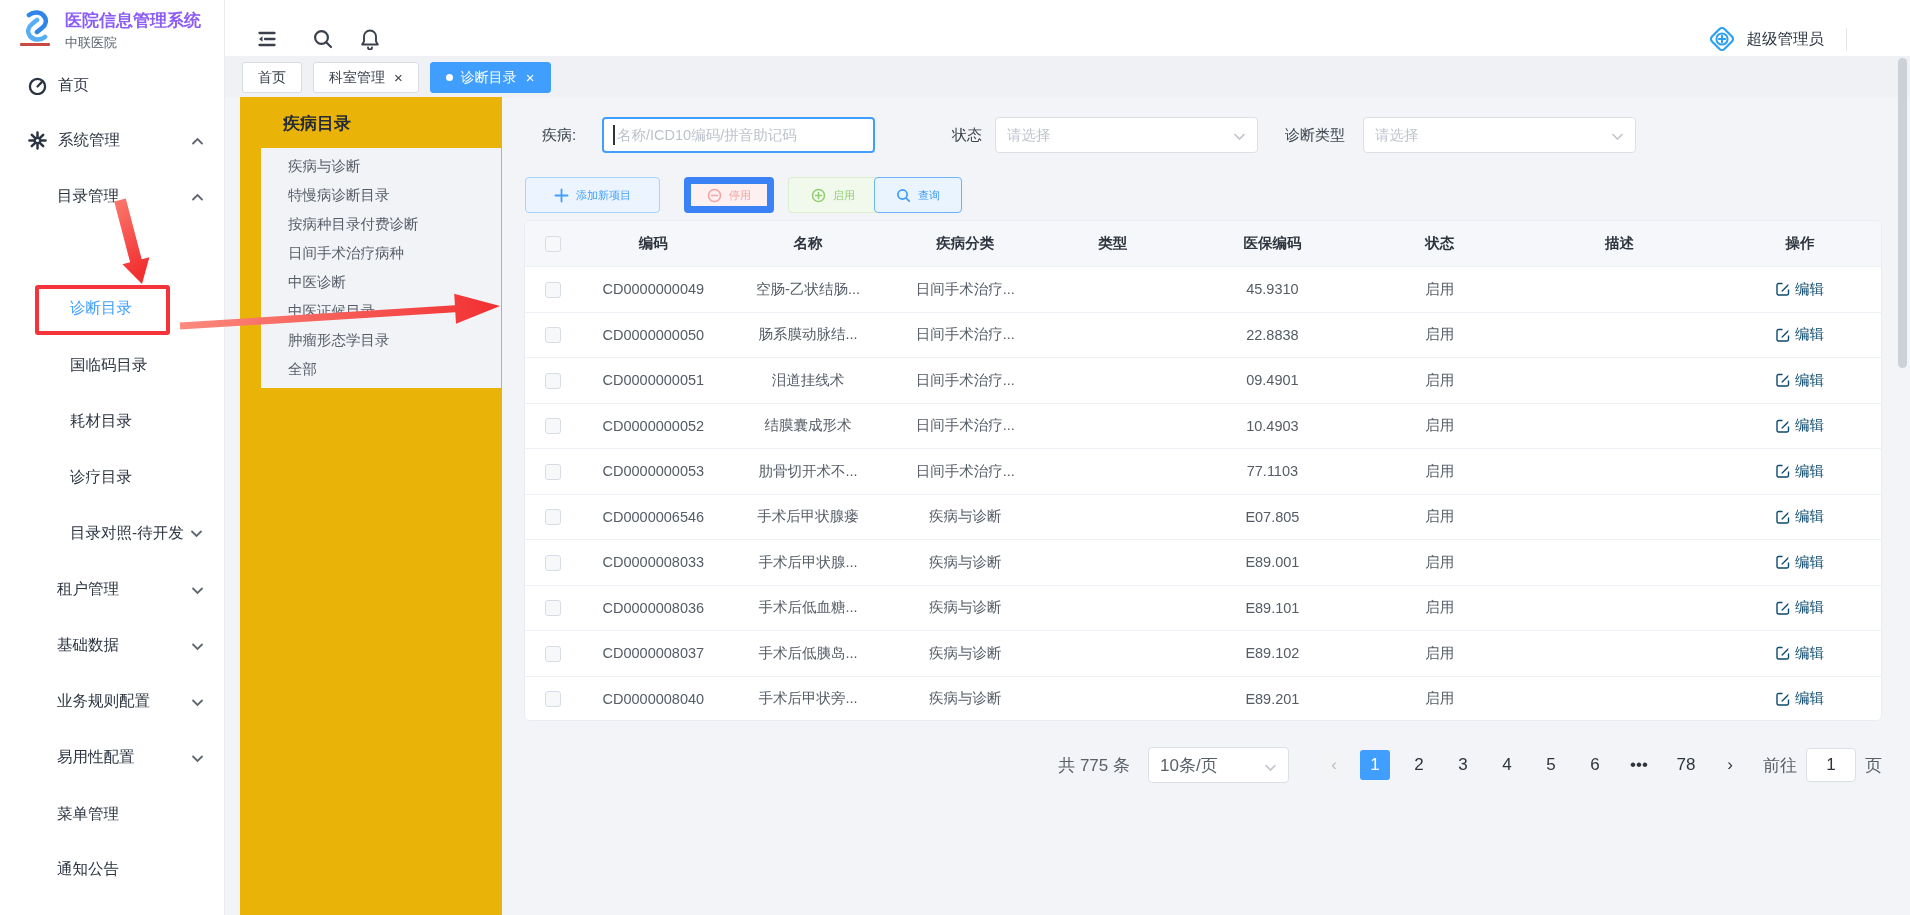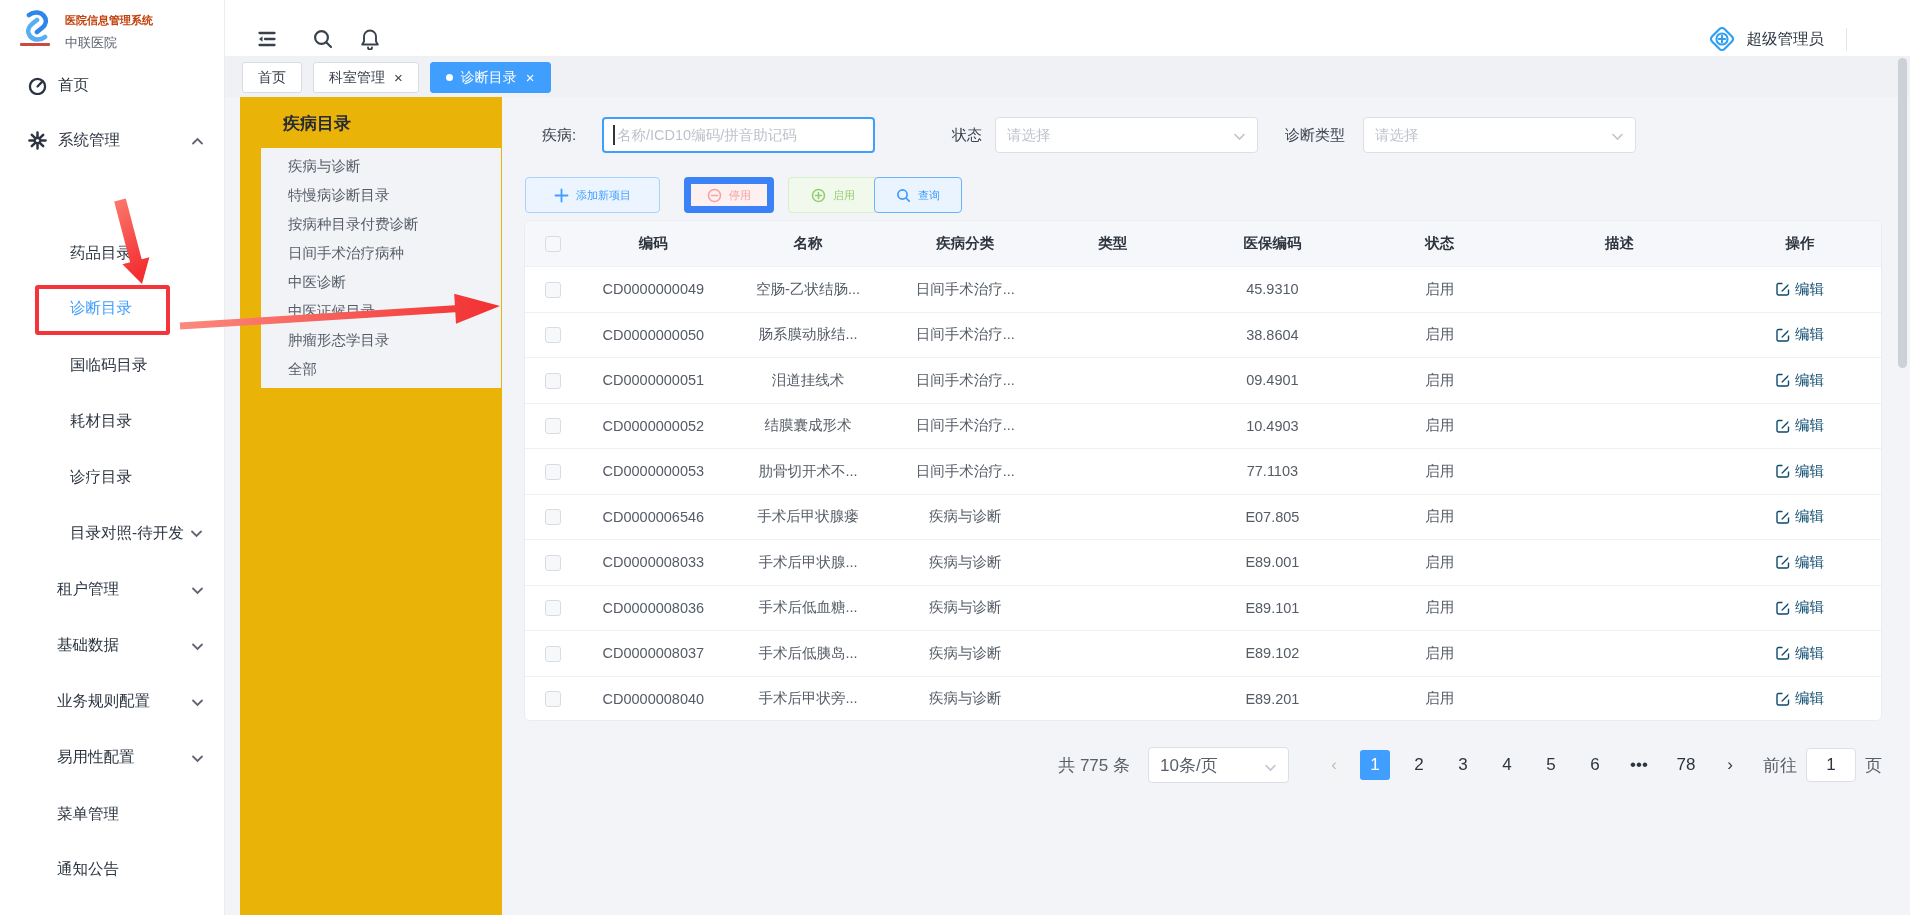--- a/index.html
+++ b/index.html
@@ -10,21 +10,21 @@
   }
   .page { position:absolute; inset:0; width:1910px; height:915px; }
 
   
   .sidebar { position:absolute; left:0; top:0; width:225px; height:915px; background:#fff; border-right:1px solid #ececec; z-index:3; }
   .logo-row { position:absolute; left:20px; top:10px; display:flex; gap:11px; }
   .logo-ic { width:34px; height:32px; flex:0 0 auto; }
   .logo-mini { width:34px; display:flex; flex-direction:column; gap:2px; margin-top:1px; }
   .logo-mini i { display:block; height:3px; border-radius:1px; }
   .logo-mini i.b1 { background:#c94a43; width:30px; }
-  .logo-tt { font-size:11px; font-weight:bold; color:#c2410c; line-height:21px; white-space:nowrap; }
+  .logo-tt { font-size:17px; font-weight:bold; color:#8b5cf6; line-height:21px; white-space:nowrap; }
   .logo-sub { font-size:13px; color:#565e6a; margin-top:3px; }
 
   .s-item { position:absolute; left:0; width:224px; height:40px; display:flex; align-items:center; font-size:15.5px; color:#2b3440; cursor:pointer; }
   .s-item .s-ic { width:19px; height:19px; margin-right:11px; display:inline-flex; }
   .lv1 { padding-left:28px; }
   .lv2 { padding-left:57px; }
   .lv3 { padding-left:70px; }
   .s-item.active { color:#409eff; }
   .chev { position:absolute; right:20px; top:14px; width:13px; height:13px; }
   .chev-inline { margin-left:6px; width:13px; height:13px; display:inline-flex; }
@@ -143,24 +143,27 @@
             <circle cx="10" cy="10" r="4.2" fill="#2b3440"></circle>
             <circle cx="10" cy="10" r="1.7" fill="#fff"></circle>
           </svg>
         </span>
       <span>系统管理</span>
       <span class="chev"><svg viewBox="0 0 13 13">
             <path d="M2 8.5L6.5 4 11 8.5" fill="none" stroke="#5f6672" stroke-width="1.8" stroke-linecap="round"></path>
           </svg></span>
     </div>
 
-
-    <div class="s-item lv3" style="top:233px">
-      <span>药品目录</span>
-    </div>
+    <div class="s-item lv2" style="top:176px">
+      <span>目录管理</span>
+      <span class="chev"><svg viewBox="0 0 13 13">
+            <path d="M2 8.5L6.5 4 11 8.5" fill="none" stroke="#5f6672" stroke-width="1.8" stroke-linecap="round"></path>
+          </svg></span>
+    </div>
+
 
     <div class="s-item lv3 active" style="top:288px">
       <span>诊断目录</span>
     </div>
     <div class="red-box"></div>
 
     <div class="s-item lv3" style="top:345px">
       <span>国临码目录</span>
     </div>
     <div class="s-item lv3" style="top:401px">
@@ -351,21 +354,21 @@
             </svg>
             <span>编辑</span>
           </span></div>
     </div>
     <div class="trow">
       <div class="c c0"><span class="cbx"></span></div>
       <div class="c c1">CD0000000050</div>
       <div class="c c2">肠系膜动脉结...</div>
       <div class="c c3">日间手术治疗...</div>
       <div class="c c4"></div>
-      <div class="c c5">38.8604</div>
+      <div class="c c5">22.8838</div>
       <div class="c c6">启用</div>
       <div class="c c7"></div>
       <div class="c c8"><span class="edit-link">
             <svg viewBox="0 0 14 14">
               <path d="M12.5 7.5v4a1.5 1.5 0 01-1.5 1.5H2.5A1.5 1.5 0 011 11.5V3A1.5 1.5 0 012.5 1.5h4" fill="none" stroke="currentColor" stroke-width="1.4"></path>
               <path d="M6 8.2L12.4 1.8l-.2 2.2L6.6 9.6 5.6 10z" fill="currentColor"></path>
             </svg>
             <span>编辑</span>
           </span></div>
     </div>

